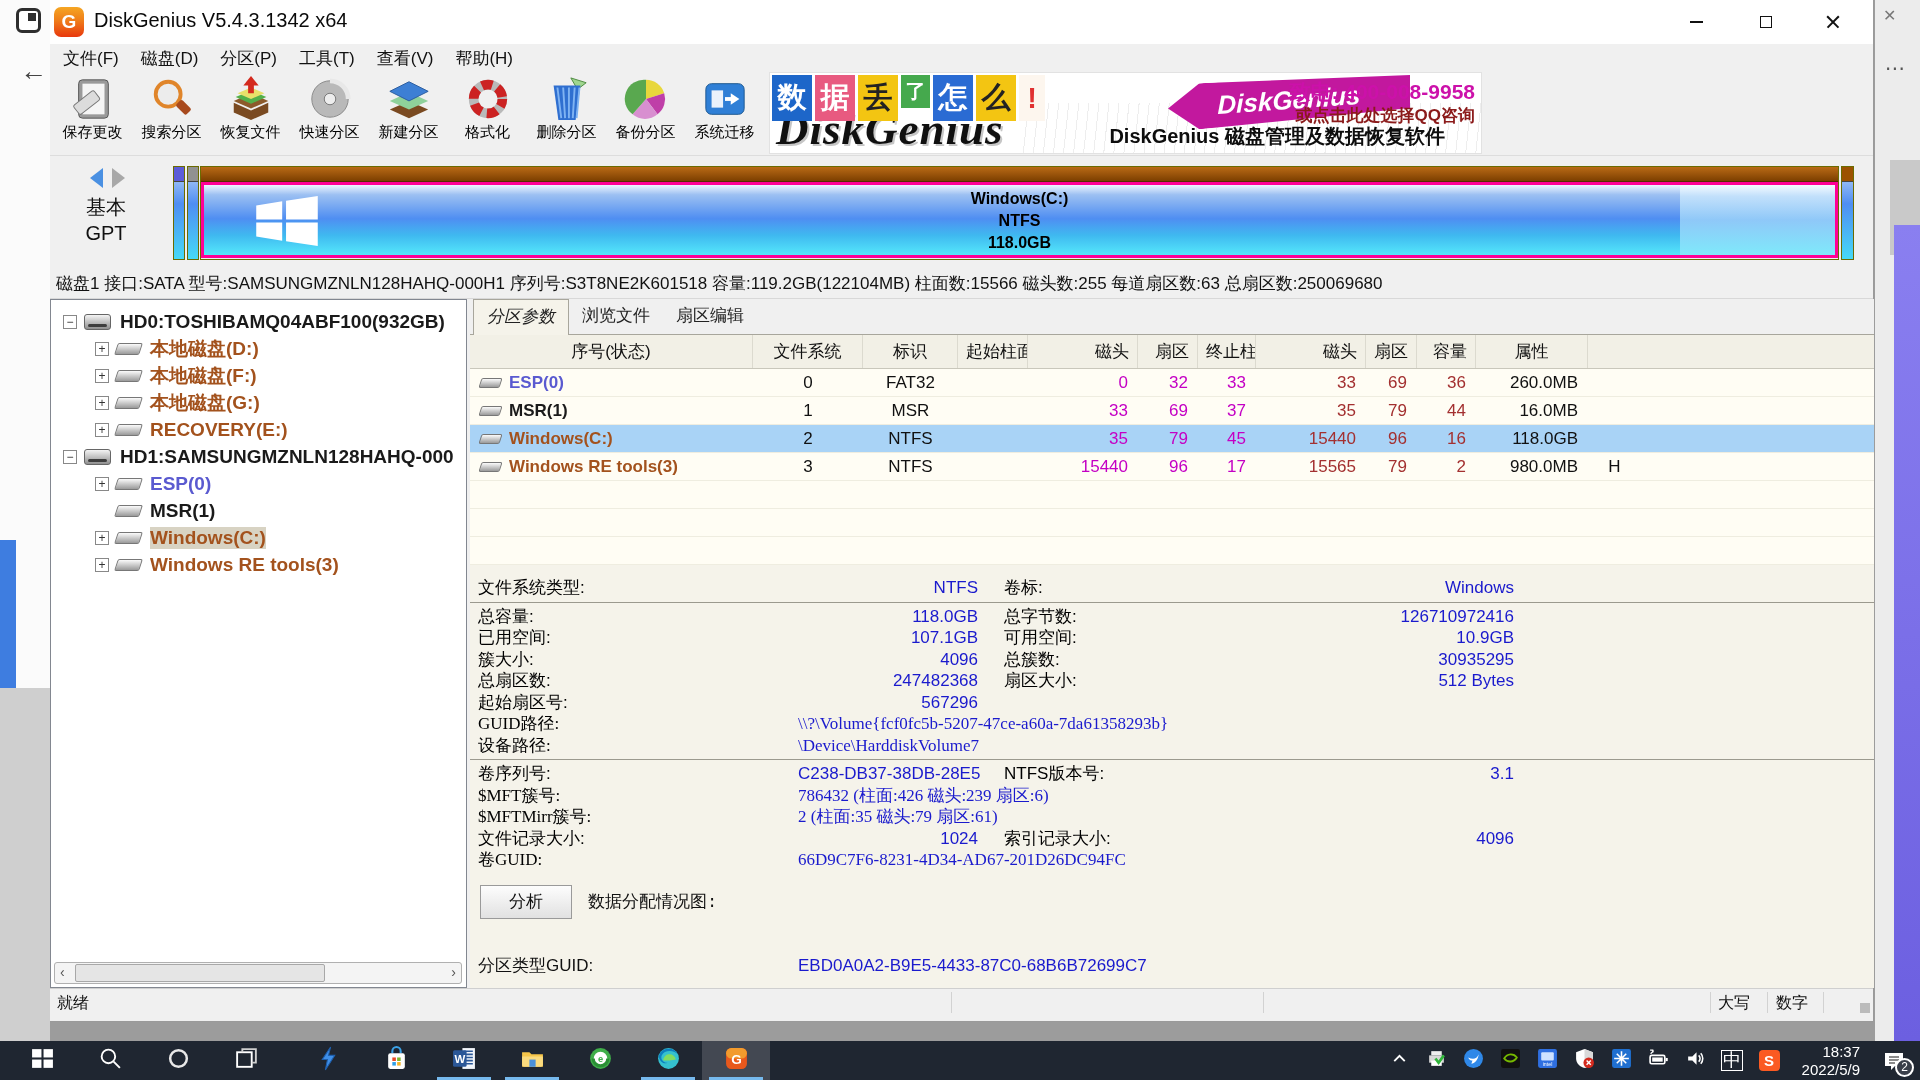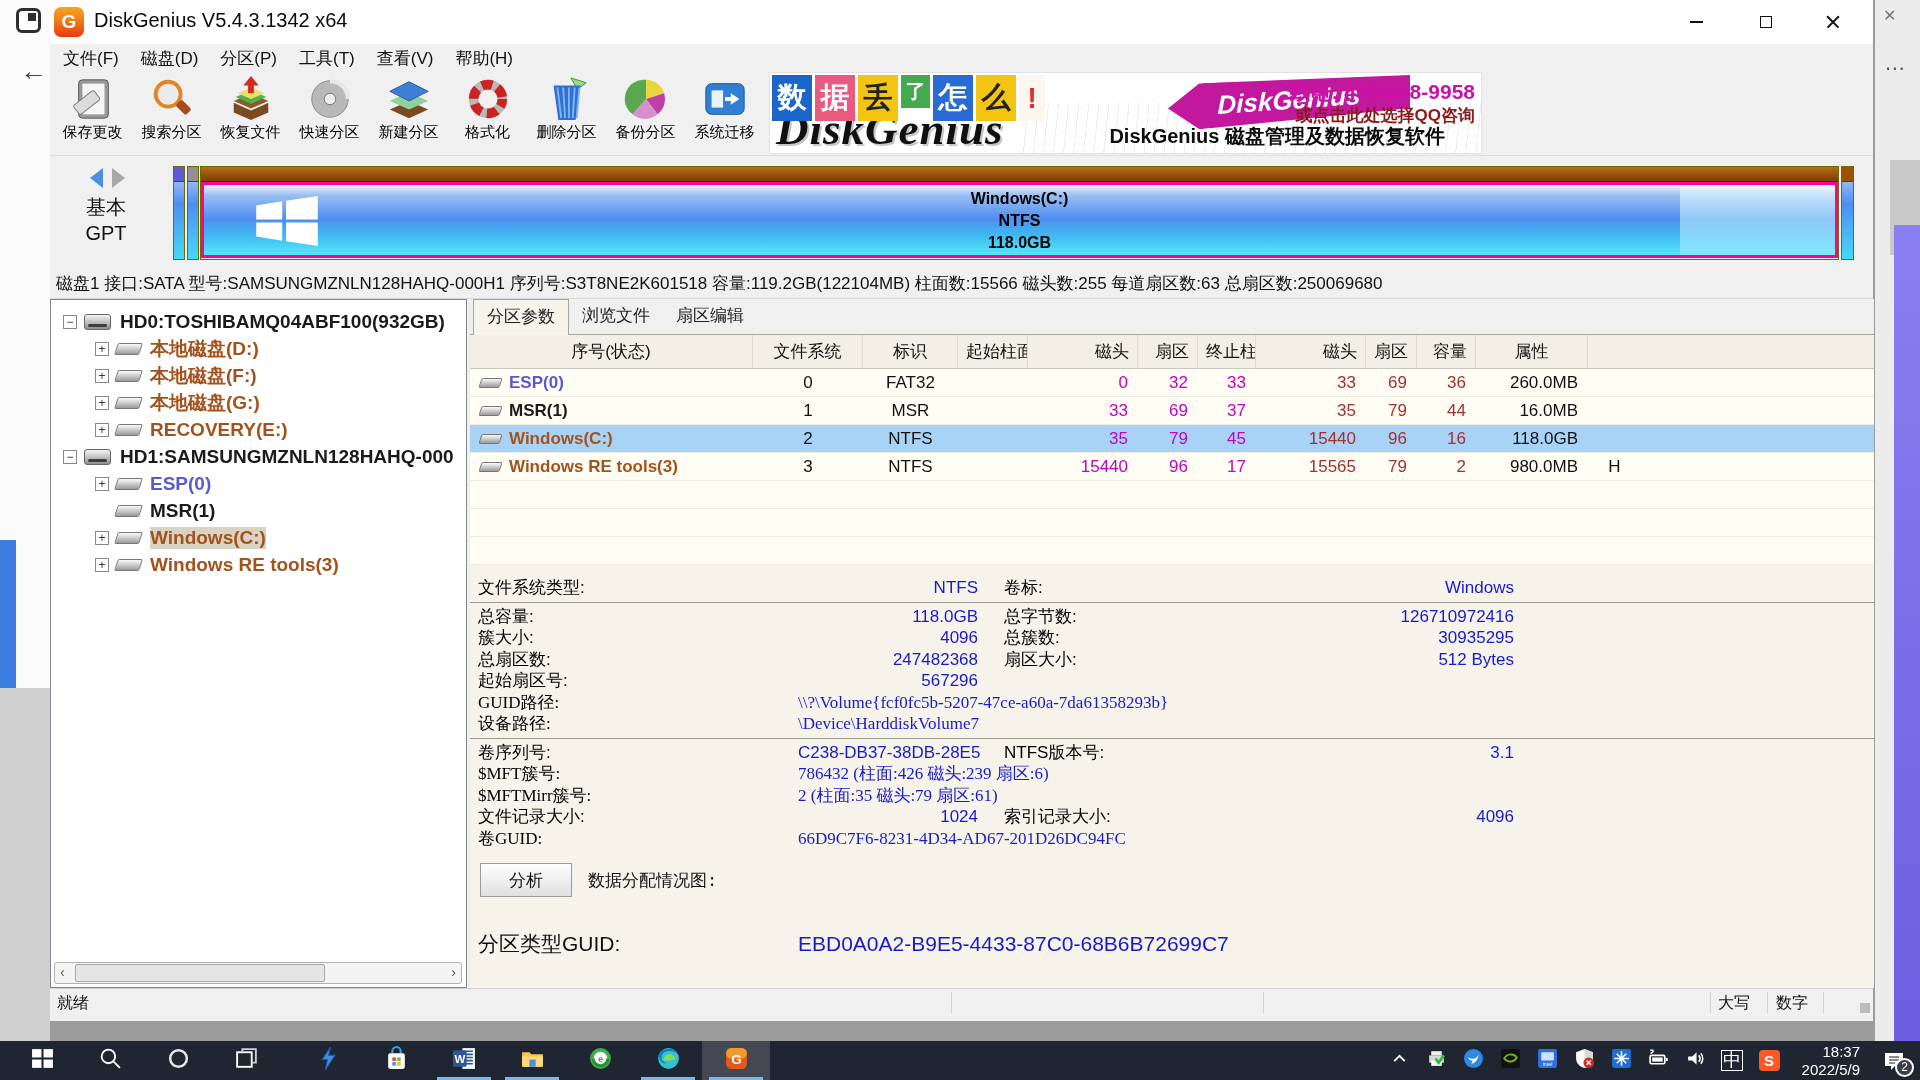--- a/index.html
+++ b/index.html
@@ -88,21 +88,21 @@
   .selected-label { background:#d8d3c3; }
   .tree-hscroll { position:absolute; left:3px; bottom:3px; width:408px; height:22px; border:1px solid #b0b0b0; background:#f4f4f4; border-radius:3px; }
   .tree-hscroll .arr { position:absolute; top:1px; font-size:14px; color:#555; }
   .tree-hscroll .a-l { left:5px; } .tree-hscroll .a-r { right:5px; }
   .tree-hscroll .thumb { position:absolute; left:20px; top:1px; width:250px; height:18px; background:#e5e5e5; border:1px solid #a8a8a8; border-radius:2px; }
 
   
   .right-panel { position:absolute; left:420px; top:299px; width:1404px; height:689px; background:#f5f3ea; overflow:hidden; }
   .tabs { height:36px; background:#f0f0f0; border-bottom:1px solid #a8a69c; display:flex; padding-left:3px; }
   .tab { padding:0 13px; height:36px; line-height:34px; font-size:17px; color:#222; }
-  .tab.active { background:#f5f3ea; border:1px solid #a8a69c; border-bottom:none; }
+  .tab.active { background:#f5f3ea; border:1px solid #a8a69c; border-bottom:none;font-style:italic; }
   .t-head { display:grid; grid-template-columns:283px 110px 95px 70px 110px 60px 58px 110px 51px 59px 112px 53px; height:34px; background:#f2f0e6; border-bottom:1px solid #c9c7bb; }
   .t-head .th { line-height:33px; border-right:1px solid #dcdacF; padding:0 8px; font-size:17px; color:#111; overflow:hidden; white-space:nowrap; }
   .th.al { text-align:left; } .th.ac { text-align:center; padding:0 2px; } .th.ar { text-align:right; }
   .t-row { display:grid; grid-template-columns:283px 110px 95px 70px 110px 60px 58px 110px 51px 59px 112px 53px; height:28px; background:#fffdf4; border-bottom:1px solid #efede0; }
   .t-row.selected { background:#a9d3f6; }
   .t-row .td { line-height:27px; font-size:17px; white-space:nowrap; overflow:hidden; }
   .td.name { display:flex; align-items:center; padding-left:10px; font-weight:bold; }
   .td.name .ic-part { width:21px; height:10px; margin-right:8px; }
   .td.ac { text-align:center; } .td.ar { text-align:right; padding-right:10px; }
   .td.start { color:#c400c4; } .td.end { color:#a33030; }
@@ -112,21 +112,21 @@
   .d-row .dl { grid-column:1; color:#000; }
   .d-row .v1 { grid-column:2; text-align:right; color:#1a1acd; }
   .d-row .l2 { grid-column:4; color:#000; }
   .d-row .v2 { grid-column:5; text-align:right; color:#1a1acd; }
   .d-row.wide { grid-template-columns:320px auto;font-family:Liberation Serif, serif; }
   .d-row.wide .v1 { text-align:left; padding-left:0; }
   .d-sep { border-top:1px solid #9b998e; margin:3px 0 3px -8px; }
   .analyze-row { display:flex; align-items:center; gap:16px; margin:14px 0 0 10px; }
   .analyze-btn { width:92px; height:34px; background:linear-gradient(#fdfdfd,#e1e1e1); border:1px solid #9a9a9a; font-size:17px; display:flex; align-items:center; justify-content:center; }
   .alloc-label { font-size:17px;font-family:Liberation Mono, monospace; }
-  .partial-row { margin-top:36px; padding-left:8px; display:grid; grid-template-columns:320px auto; font-size:21px; height:21px; line-height:21px; }
+  .partial-row { margin-top:36px; padding-left:8px; display:grid; grid-template-columns:320px auto; font-size:17px; height:21px; line-height:21px; }
   .partial-row .pv { color:#1a1acd; }
 
   
   .statusbar { position:absolute; left:0; top:988px; width:1823px; height:28px; background:#f0f0f0; border-top:1px solid #cfcfcf; font-size:16px; }
   .sb-ready { position:absolute; left:7px; top:4px; }
   .sb-sep { position:absolute; top:3px; width:1px; height:21px; background:#d2d2d2; }
   .sb-caps { position:absolute; left:1668px; top:4px; }
   .sb-num { position:absolute; left:1726px; top:4px; }
   .grip { position:absolute; right:3px; bottom:3px; width:6px; height:6px; background:#bbb; box-shadow:-4px -4px 0 #bbb, -4px 0 0 #bbb, 0 -4px 0 #bbb; }
 
@@ -458,20 +458,26 @@
             <span class="v2">Windows</span>
           </div>
           <div class="d-sep"></div>
           <div class="d-row">
             <span class="dl">总容量:</span>
             <span class="v1">118.0GB</span>
             <span class="l2">总字节数:</span>
             <span class="v2">126710972416</span>
           </div>
           <div class="d-row">
+            <span class="dl">已用空间:</span>
+            <span class="v1">107.1GB</span>
+            <span class="l2">可用空间:</span>
+            <span class="v2">10.9GB</span>
+          </div>
+          <div class="d-row">
             <span class="dl">簇大小:</span>
             <span class="v1">4096</span>
             <span class="l2">总簇数:</span>
             <span class="v2">30935295</span>
           </div>
           <div class="d-row">
             <span class="dl">总扇区数:</span>
             <span class="v1">247482368</span>
             <span class="l2">扇区大小:</span>
             <span class="v2">512 Bytes</span>

